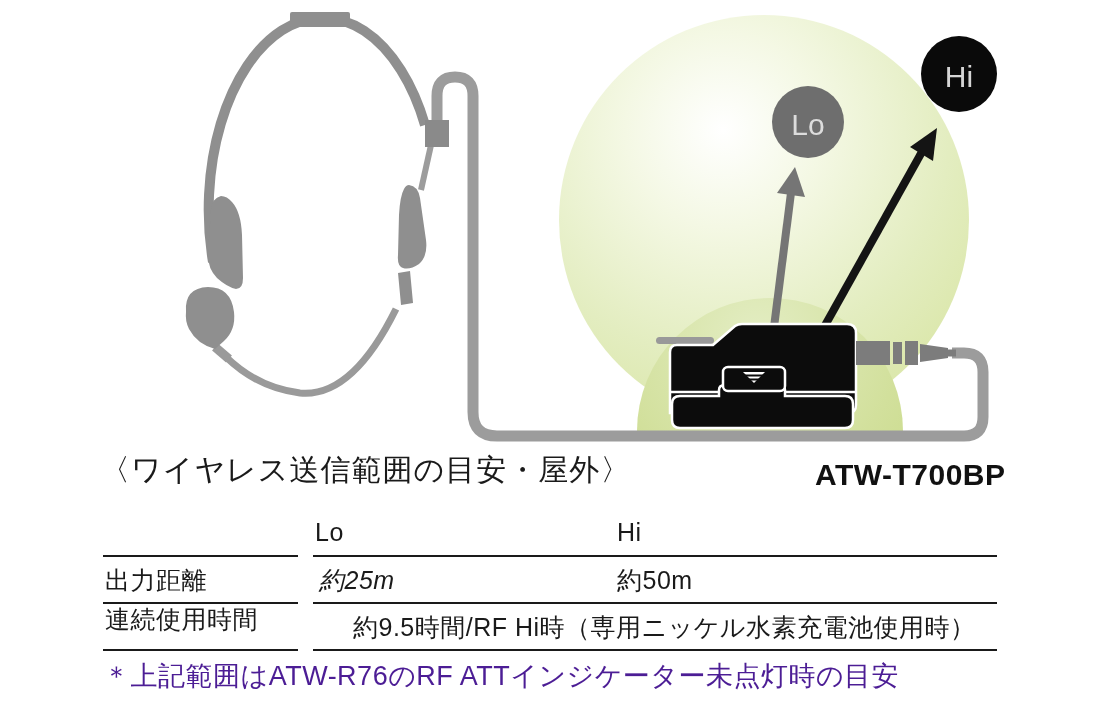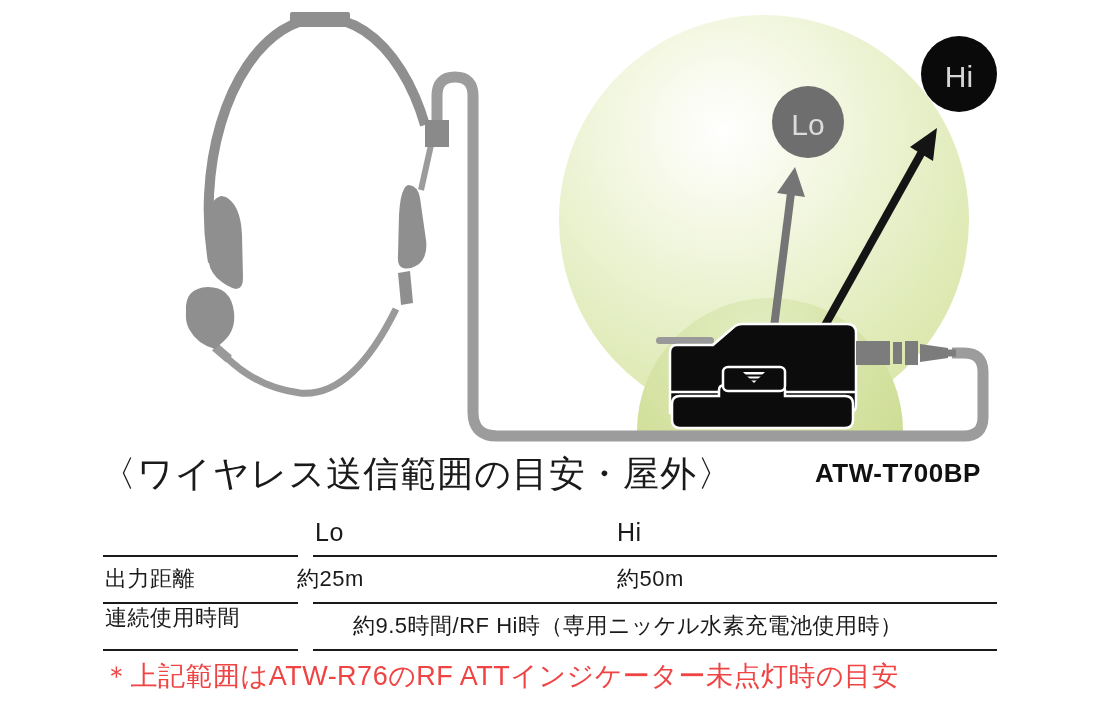--- a/index.html
+++ b/index.html
@@ -2,32 +2,32 @@
 <html><head>
 <meta charset="utf-8">
 <style>
   html,body{margin:0;padding:0;background:#ffffff;}
   .page{
     position:relative;width:1100px;height:704px;background:#ffffff;overflow:hidden;
     font-family:"Liberation Sans",sans-serif;color:#1f1f1f;
   }
   .illustration{position:absolute;left:0;top:0;}
   .diagram-title{
-    position:absolute;left:100px;top:450px;font-size:36px;font-weight:500;
+    position:absolute;left:100px;top:450px;font-size:30px;font-weight:500;
     letter-spacing:1px;color:#1a1a1a;white-space:nowrap;
   }
   .model-label{
-    position:absolute;left:815px;top:458px;font-size:26px;font-weight:700;
+    position:absolute;left:815px;top:458px;font-size:30px;font-weight:700;
     letter-spacing:.5px;color:#111;white-space:nowrap;
   }
   .tline{position:absolute;height:2px;background:#1a1a1a;}
-  .cell{position:absolute;font-size:22px;color:#1a1a1a;white-space:nowrap;letter-spacing:.5px;}
+  .cell{position:absolute;font-size:25px;color:#1a1a1a;white-space:nowrap;letter-spacing:.5px;}
   .hdr{font-size:25px;}
   .footnote{
-    position:absolute;left:103px;top:658px;font-size:27px;color:#ef4444;
+    position:absolute;left:103px;top:658px;font-size:27px;color:#4c1d95;
     letter-spacing:.5px;white-space:nowrap;
   }
 </style>
 </head>
 <body>
 
 <div class="page">
 
   <svg class="illustration" width="1100" height="450" viewBox="0 0 1100 450">
     <defs>
@@ -114,21 +114,21 @@
 
   <div>
 
     <div class="cell hdr" style="left:315px;top:518px;">Lo</div>
     <div class="cell hdr" style="left:617px;top:518px;">Hi</div>
 
     <div class="tline" style="left:103px;top:555px;width:195px;"></div>
     <div class="tline" style="left:313px;top:555px;width:684px;"></div>
 
     <div class="cell" style="left:105px;top:564px;">出力距離</div>
-    <div class="cell" style="left:297px;top:564px;">約25m</div>
+    <div class="cell" style="left:319px;top:564px;font-style:italic;">約25m</div>
     <div class="cell" style="left:617px;top:564px;text-align:center;">約50m</div>
 
     <div class="tline" style="left:103px;top:602px;width:195px;"></div>
     <div class="tline" style="left:313px;top:602px;width:684px;"></div>
 
     <div class="cell" style="left:105px;top:603px;">連続使用時間</div>
     <div class="cell" style="left:313px;top:611px;margin-left:40px;">約9.5時間/RF Hi時（専用ニッケル水素充電池使用時）</div>
 
     <div class="tline" style="left:103px;top:649px;width:195px;"></div>
     <div class="tline" style="left:313px;top:649px;width:684px;"></div>

